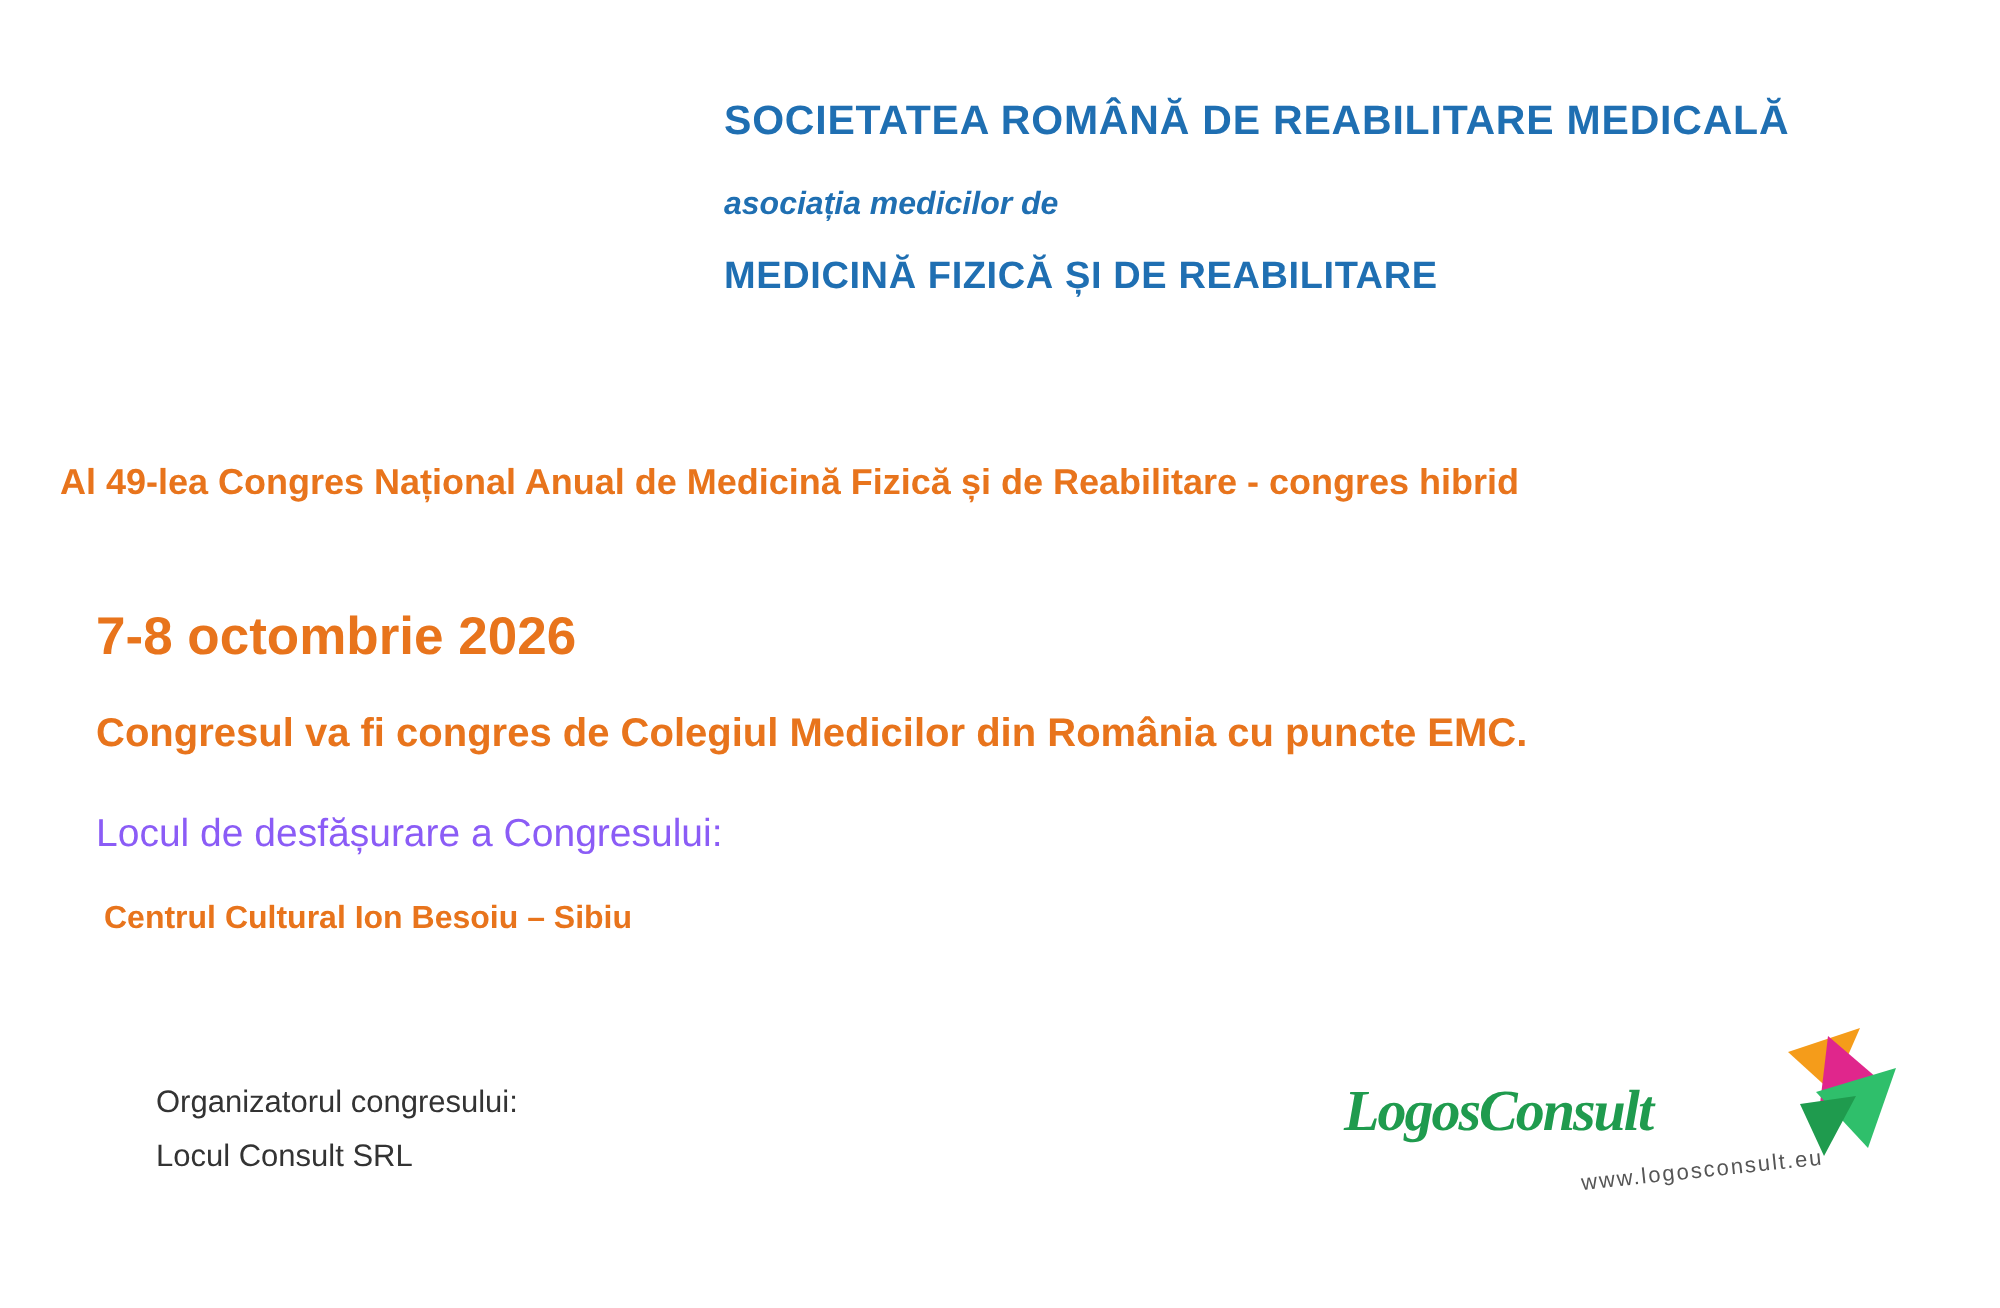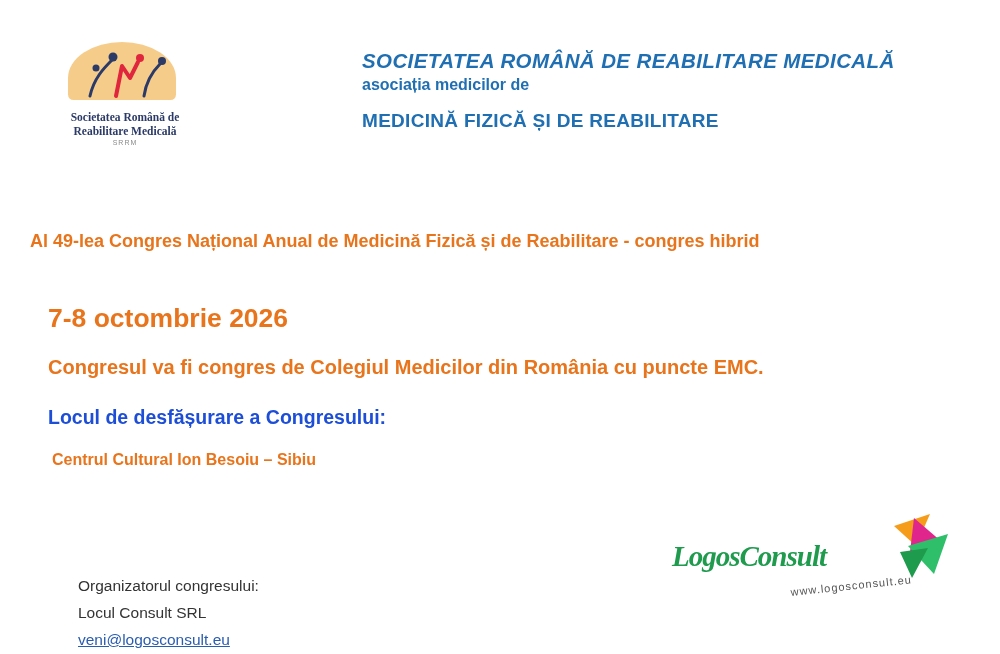--- a/index.html
+++ b/index.html
@@ -79,26 +79,27 @@
     top: 48px;
     width: 620px;
     color: #1f6fb2;
   }
   .org-line1 {
     font-size: 20.5px;
     font-weight: bold;
     letter-spacing: 0.4px;
     line-height: 26px;
     white-space: nowrap;
-    font-style: italic;
   }
   .org-line2 {
     font-size: 16px;
+    font-style: italic;
     font-weight: bold;
     line-height: 22px;
+    margin-top: 18px;
   }
   .org-line3 {
     font-size: 19px;
     font-weight: bold;
     letter-spacing: 0.3px;
     line-height: 26px;
     margin-top: 12px;
   }
 
   
@@ -127,44 +128,43 @@
     top: 353px;
     color: #e8741c;
     font-size: 20px;
     font-weight: bold;
     line-height: 28px;
   }
   .venue-label {
     position: absolute;
     left: 48px;
     top: 403px;
-    color: #1d4ed8;
+    color: #8b5cf6;
     font-size: 19.5px;
-    font-weight: bold;
+    font-weight: normal;
     line-height: 28px;
   }
   .venue-value {
     position: absolute;
     left: 52px;
     top: 446px;
     color: #e8741c;
     font-size: 16px;
     font-weight: bold;
     line-height: 28px;
   }
 
   
   .organizer {
     position: absolute;
     left: 78px;
     top: 538px;
     color: #333333;
     font-size: 15.5px;
     line-height: 27px;
-    margin-top: 34px;
   }
   .organizer .email {
     color: #2a5db0;
     text-decoration: underline;
     display: inline-block;
   }
 
   
   .lc-logo {
     position: absolute;
@@ -202,56 +202,38 @@
     top: 0px;
     width: 108px;
     height: 80px;
   }
 </style>
 </head>
 <body>
 
 <div class="header">
 
-  <div class="logo-block">
-    <div class="logo-arc"></div>
-    <svg class="logo-svg" viewBox="0 0 130 75">
-      <path d="M30 58 C34 40 44 30 52 22" stroke="#2b3a67" stroke-width="3" fill="none" stroke-linecap="round"></path>
-      <circle cx="53" cy="19" r="4.5" fill="#2b3a67"></circle>
-      <path d="M56 58 L62 28 L70 40 L78 24" stroke="#e0263c" stroke-width="4" fill="none" stroke-linejoin="round" stroke-linecap="round"></path>
-      <circle cx="80" cy="20" r="4" fill="#e0263c"></circle>
-      <path d="M84 58 C86 44 92 34 100 26" stroke="#2b3a67" stroke-width="3" fill="none" stroke-linecap="round"></path>
-      <circle cx="102" cy="23" r="4" fill="#2b3a67"></circle>
-      <circle cx="36" cy="30" r="3.5" fill="#2b3a67"></circle>
-    </svg>
-    <div class="logo-text">
-      <span>Societatea Română de</span><br>
-      <span>Reabilitare Medicală</span>
-    </div>
-    <div class="logo-sub">SRRM</div>
-  </div>
 
   <div class="org-title">
     <div class="org-line1">SOCIETATEA ROMÂNĂ DE REABILITARE MEDICALĂ</div>
     <div class="org-line2">asociația medicilor de</div>
     <div class="org-line3">MEDICINĂ FIZICĂ ȘI DE REABILITARE</div>
   </div>
 
 </div>
 
 <div class="congress-title">Al 49-lea Congres Național Anual de Medicină Fizică și de Reabilitare - congres hibrid</div>
 <div class="congress-date">7-8 octombrie 2026</div>
 <div class="credit-line">Congresul va fi congres de Colegiul Medicilor din România cu puncte EMC.</div>
 <div class="venue-label">Locul de desfășurare a Congresului:</div>
 <div class="venue-value">Centrul Cultural Ion Besoiu – Sibiu</div>
 
 <div class="organizer">
   <div>Organizatorul congresului:</div>
   <div>Locul Consult SRL</div>
-  <div><a class="email" href="#">veni@logosconsult.eu</a></div>
 </div>
 
 <div class="lc-logo">
   <div class="lc-word">LogosConsult</div>
   <svg class="lc-mark" viewBox="0 0 108 80">
     <path d="M44 14 L80 2 L66 34 Z" fill="#f59c1a"></path>
     <path d="M64 6 L92 30 L60 40 Z" fill="#e0268c"></path>
     <path d="M58 34 L98 22 L84 62 Z" fill="#2fbf6b"></path>
     <path d="M50 40 L78 36 L62 66 Z" fill="#1f9b4e"></path>
   </svg>

